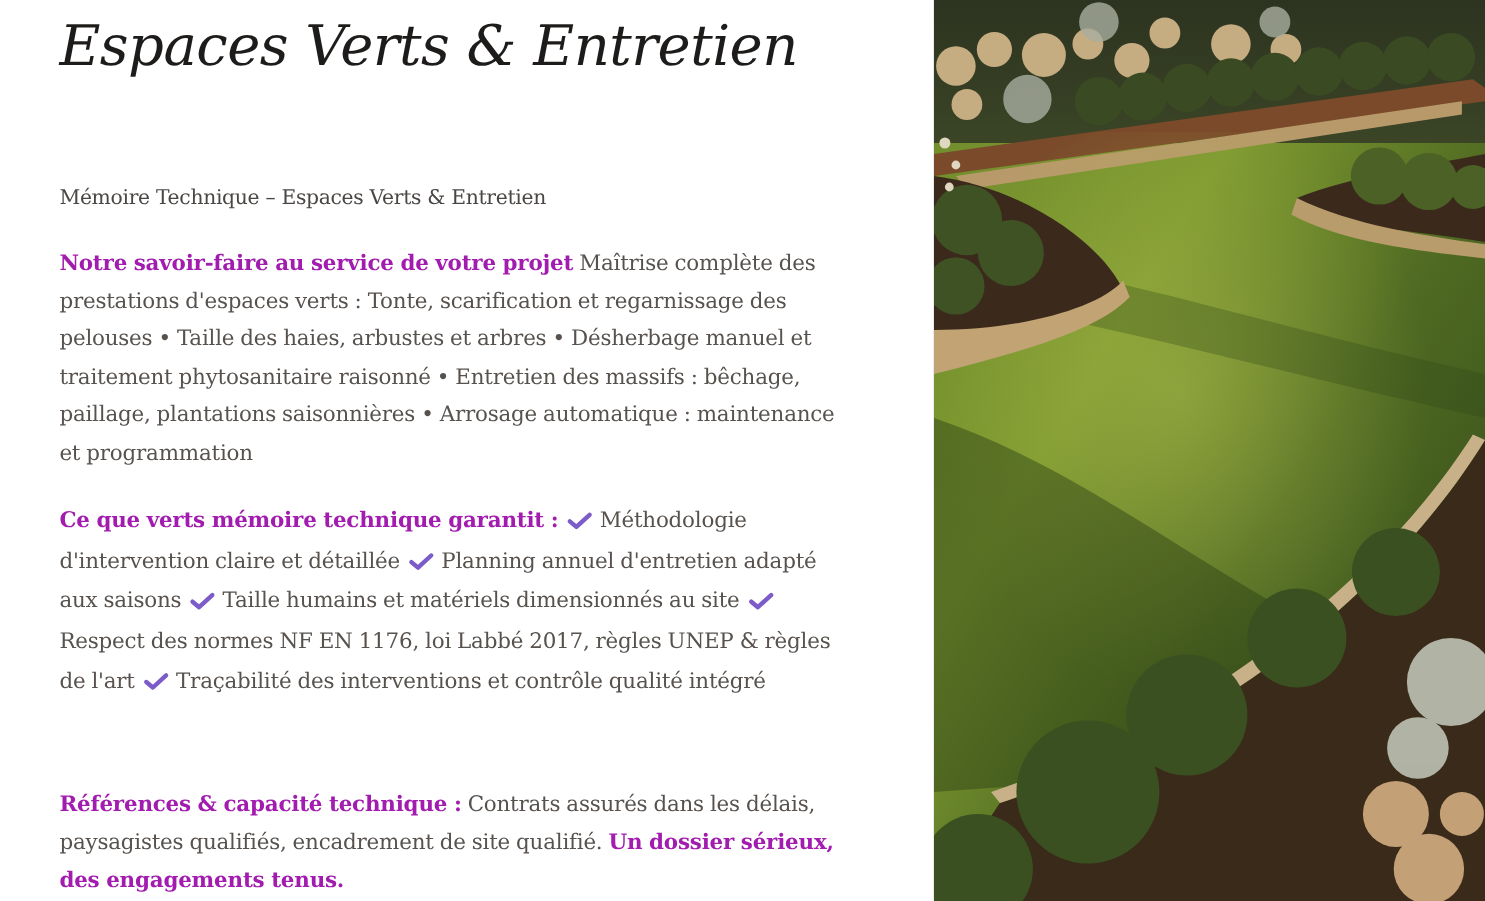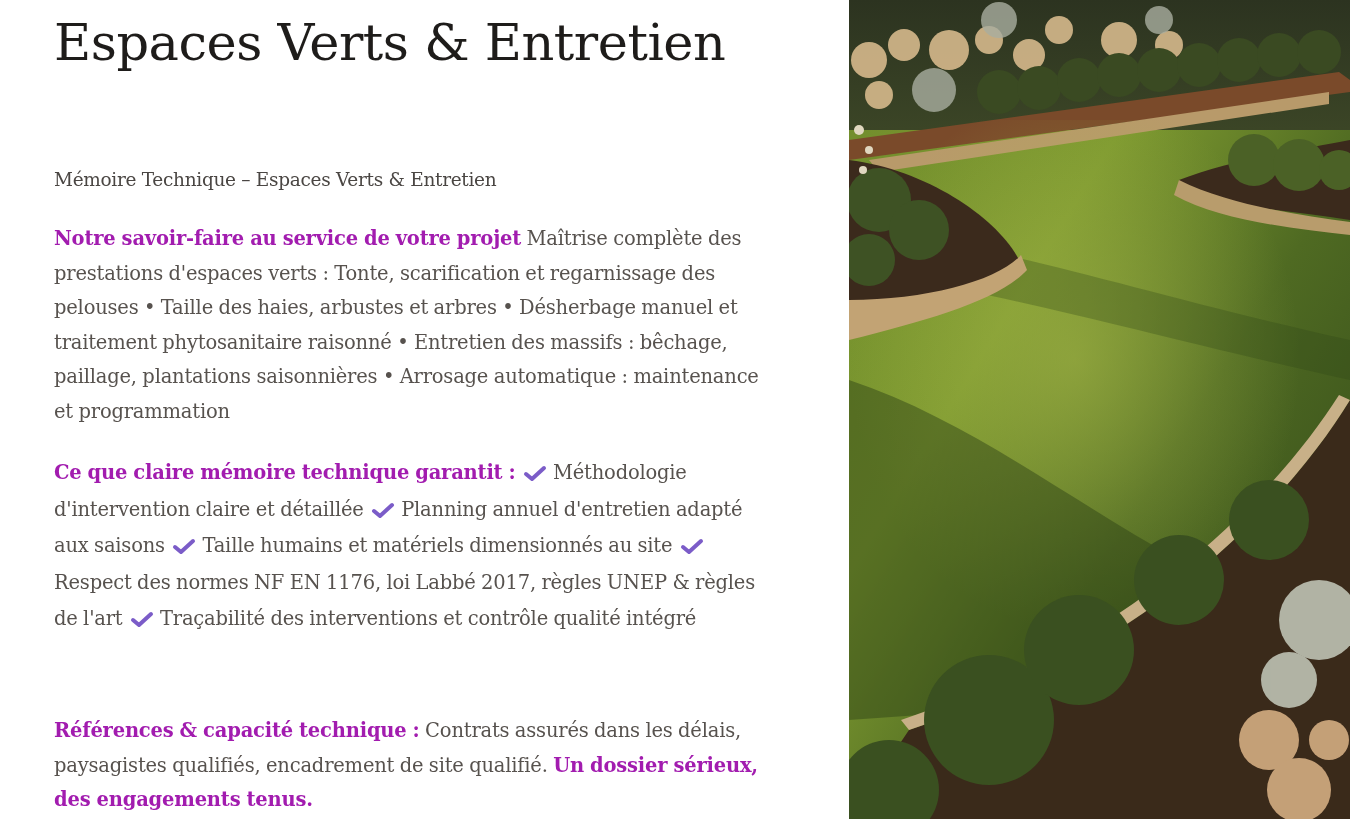--- a/index.html
+++ b/index.html
@@ -26,20 +26,21 @@
       width: 725px;
     }
     .main-title {
       font-family: "DejaVu Serif", "Liberation Serif", serif;
       font-size: 51px;
       font-weight: normal;
       color: #1e1c1a;
       margin: 12px 0 0 0;
       line-height: 62px;
       letter-spacing: -0.5px;
+      font-style: italic;
     }
     .subtitle {
       position: absolute;
       top: 166px;
       left: 0;
       margin: 0;
       font-size: 18.5px;
       font-weight: normal;
       color: #4a4643;
       letter-spacing: -0.3px;
@@ -87,21 +88,21 @@
 
 <div class="page">
 
   <div class="text-col">
     <h1 class="main-title">Espaces Verts &amp; Entretien</h1>
 
     <p class="subtitle">Mémoire Technique – Espaces Verts &amp; Entretien</p>
 
     <p class="para p1"><b>Notre savoir-faire au service de votre projet</b><span> Maîtrise complète des prestations d'espaces verts : Tonte, scarification et regarnissage des pelouses • Taille des haies, arbustes et arbres • Désherbage manuel et traitement phytosanitaire raisonné • Entretien des massifs : bêchage, paillage, plantations saisonnières • Arrosage automatique : maintenance et programmation</span></p>
 
-    <p class="para p2"><b>Ce que claire mémoire technique garantit :</b> <span class="check"><svg width="24" height="18" viewBox="0 0 24 18">
+    <p class="para p2"><b>Ce que verts mémoire technique garantit :</b> <span class="check"><svg width="24" height="18" viewBox="0 0 24 18">
             <path d="M3 10 L9 15 L21 4" fill="none" stroke="#7b5cc8" stroke-width="4" stroke-linecap="round" stroke-linejoin="round"></path>
           </svg></span><span>Méthodologie d'intervention claire et détaillée</span> <span class="check"><svg width="24" height="18" viewBox="0 0 24 18">
             <path d="M3 10 L9 15 L21 4" fill="none" stroke="#7b5cc8" stroke-width="4" stroke-linecap="round" stroke-linejoin="round"></path>
           </svg></span><span>Planning annuel d'entretien adapté aux saisons</span> <span class="check"><svg width="24" height="18" viewBox="0 0 24 18">
             <path d="M3 10 L9 15 L21 4" fill="none" stroke="#7b5cc8" stroke-width="4" stroke-linecap="round" stroke-linejoin="round"></path>
           </svg></span><span>Taille humains et matériels dimensionnés au site</span> <span class="check"><svg width="24" height="18" viewBox="0 0 24 18">
             <path d="M3 10 L9 15 L21 4" fill="none" stroke="#7b5cc8" stroke-width="4" stroke-linecap="round" stroke-linejoin="round"></path>
           </svg></span><span>Respect des normes NF EN 1176, loi Labbé 2017, règles UNEP &amp; règles de l'art</span> <span class="check"><svg width="24" height="18" viewBox="0 0 24 18">
             <path d="M3 10 L9 15 L21 4" fill="none" stroke="#7b5cc8" stroke-width="4" stroke-linecap="round" stroke-linejoin="round"></path>
           </svg></span><span>Traçabilité des interventions et contrôle qualité intégré</span></p>

